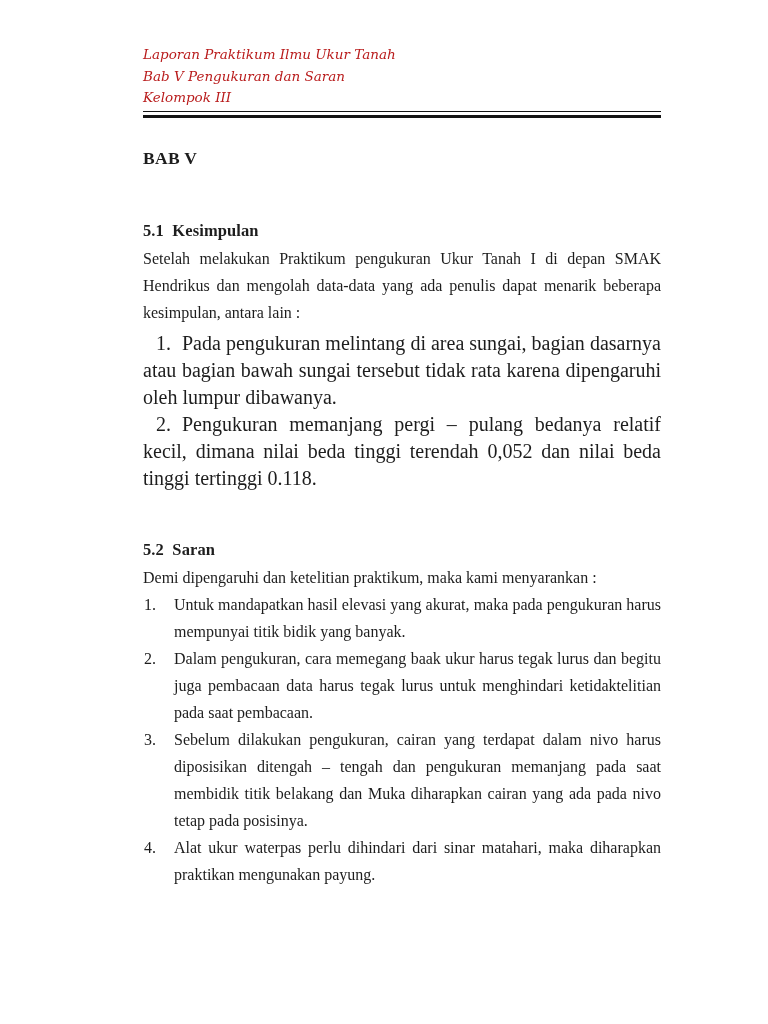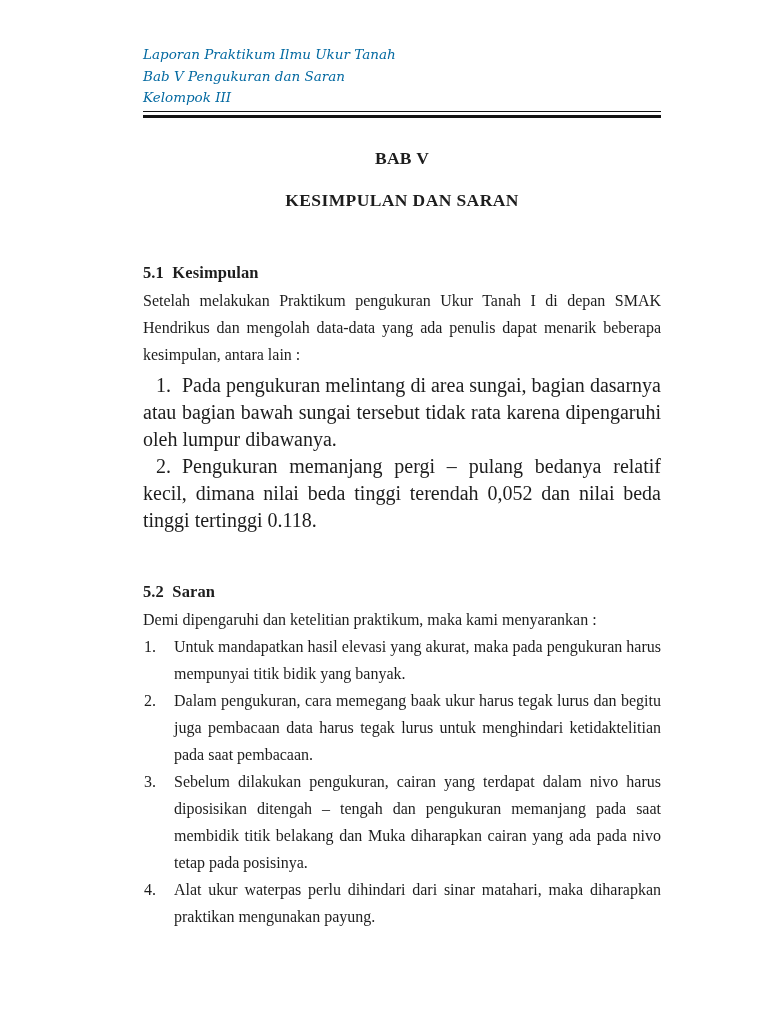--- a/index.html
+++ b/index.html
@@ -3,27 +3,27 @@
 <meta charset="utf-8">
 <style>
   html,body{margin:0;padding:0;background:#ffffff;}
   .page{
     width:768px;height:1024px;background:#ffffff;box-sizing:border-box;
     padding:44px 107px 0 143px;
     font-family:"Liberation Serif", serif;color:#1d1d1d;overflow:hidden;
   }
   .doc-header{
     font-style:italic;font-size:13.5px;line-height:21.5px;
-    font-family:"DejaVu Serif","Liberation Serif",serif;color:#0369a1;
+    font-family:"DejaVu Serif","Liberation Serif",serif;color:#b91c1c;
   }
   .doc-header .hline{white-space:nowrap;}
   .rule-thin{border-top:1.6px solid #151515;margin-top:2px;height:0;}
   .rule-thick{border-top:3.5px solid #151515;margin-top:3px;height:0;}
   .title{
-    text-align:center;font-weight:bold;font-size:17.5px;line-height:20px;
+    font-weight:bold;font-size:17.5px;line-height:20px;
     letter-spacing:.3px;margin:30px 0 0;
   }
   .title.subtitle{margin-top:22px;letter-spacing:.4px;}
   .sec-heading{
     font-size:16.5px;font-weight:bold;line-height:20px;margin:53px 0 0;
     white-space:pre-wrap;letter-spacing:.1px;
   }
   .sec-heading.second{margin-top:48px;}
   .para{
     font-size:16px;line-height:27px;text-align:justify;margin:4px 0 0;
@@ -48,21 +48,20 @@
 
   <div class="doc-header">
     <div class="hline">Laporan Praktikum Ilmu Ukur Tanah</div>
     <div class="hline">Bab V Pengukuran dan Saran</div>
     <div class="hline">Kelompok III</div>
   </div>
   <div class="rule-thin"></div>
   <div class="rule-thick"></div>
 
   <div class="title">BAB V</div>
-  <div class="title subtitle">KESIMPULAN DAN SARAN</div>
 
   <div class="sec-heading">5.1  Kesimpulan</div>
   <p class="para">Setelah melakukan Praktikum pengukuran Ukur Tanah I di depan SMAK Hendrikus dan mengolah data-data yang ada penulis dapat menarik beberapa kesimpulan, antara lain :</p>
 
   <div class="k-list">
     <p class="k-item"><span class="num">1.</span><span>Pada pengukuran melintang di area sungai, bagian dasarnya atau bagian bawah sungai tersebut tidak rata karena dipengaruhi oleh lumpur dibawanya.</span></p>
     <p class="k-item"><span class="num">2.</span><span>Pengukuran memanjang pergi – pulang  bedanya relatif kecil, dimana nilai beda tinggi terendah 0,052 dan nilai beda tinggi tertinggi 0.118.</span></p>
   </div>
 
   <div class="sec-heading second">5.2  Saran</div>

